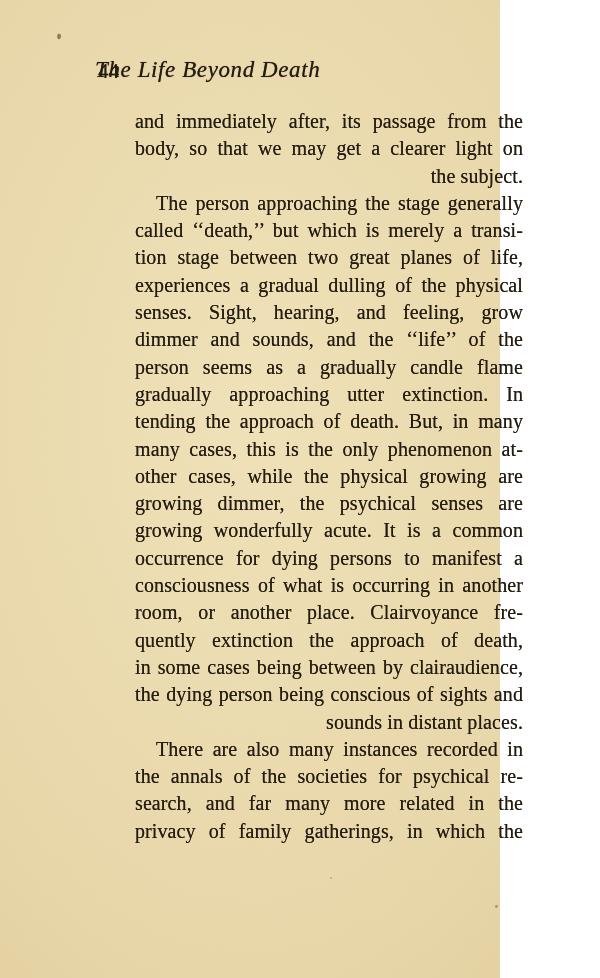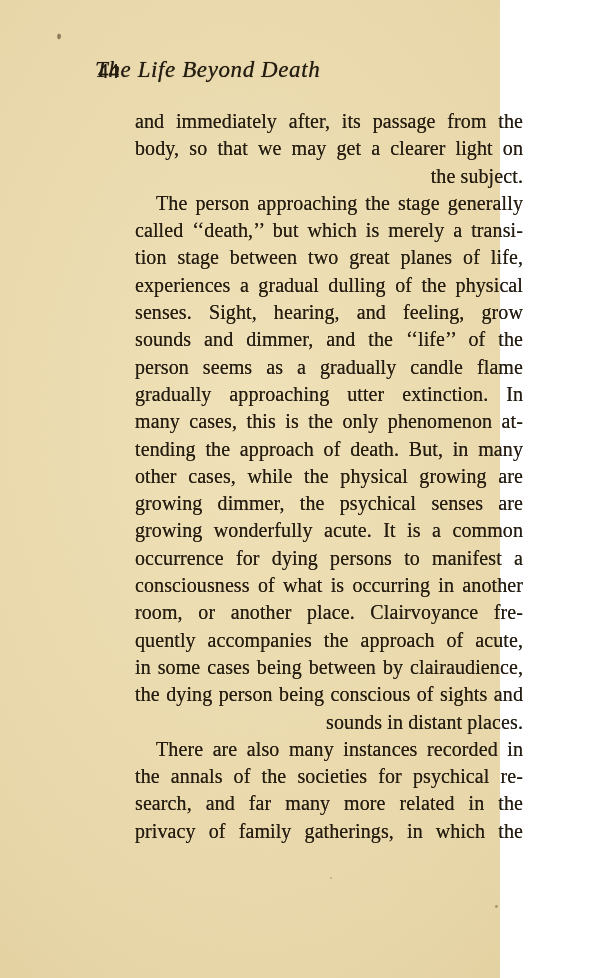--- a/index.html
+++ b/index.html
@@ -109,32 +109,32 @@
 
   <div class="text-block">
       <div class="line justify">and immediately after, its passage from the</div>
       <div class="line justify">body, so that we may get a clearer light on</div>
       <div class="line">the subject.</div>
       <div class="line indent justify">The person approaching the stage generally</div>
       <div class="line justify">called ‘‘death,’’ but which is merely a transi-</div>
       <div class="line justify">tion stage between two great planes of life,</div>
       <div class="line justify">experiences a gradual dulling of the physical</div>
       <div class="line justify">senses. Sight, hearing, and feeling, grow</div>
-      <div class="line justify">sounds and dimmer, and the ‘‘life’’ of the</div>
+      <div class="line justify">dimmer and sounds, and the ‘‘life’’ of the</div>
       <div class="line justify">person seems as a gradually candle flame</div>
       <div class="line justify">gradually approaching utter extinction. In</div>
+      <div class="line justify">tending the approach of death. But, in many</div>
       <div class="line justify">many cases, this is the only phenomenon at-</div>
-      <div class="line justify">tending the approach of death. But, in many</div>
       <div class="line justify">other cases, while the physical growing are</div>
       <div class="line justify">growing dimmer, the psychical senses are</div>
       <div class="line justify">growing wonderfully acute. It is a common</div>
       <div class="line justify">occurrence for dying persons to manifest a</div>
       <div class="line justify">consciousness of what is occurring in another</div>
       <div class="line justify">room, or another place. Clairvoyance fre-</div>
-      <div class="line justify">quently accompanies the approach of acute,</div>
+      <div class="line justify">quently extinction the approach of death,</div>
       <div class="line justify">in some cases being between by clairaudience,</div>
       <div class="line justify">the dying person being conscious of sights and</div>
       <div class="line">sounds in distant places.</div>
       <div class="line indent justify">There are also many instances recorded in</div>
       <div class="line justify">the annals of the societies for psychical re-</div>
       <div class="line justify">search, and far many more related in the</div>
       <div class="line justify">privacy of family gatherings, in which the</div>
     </div>
 
 </div>

